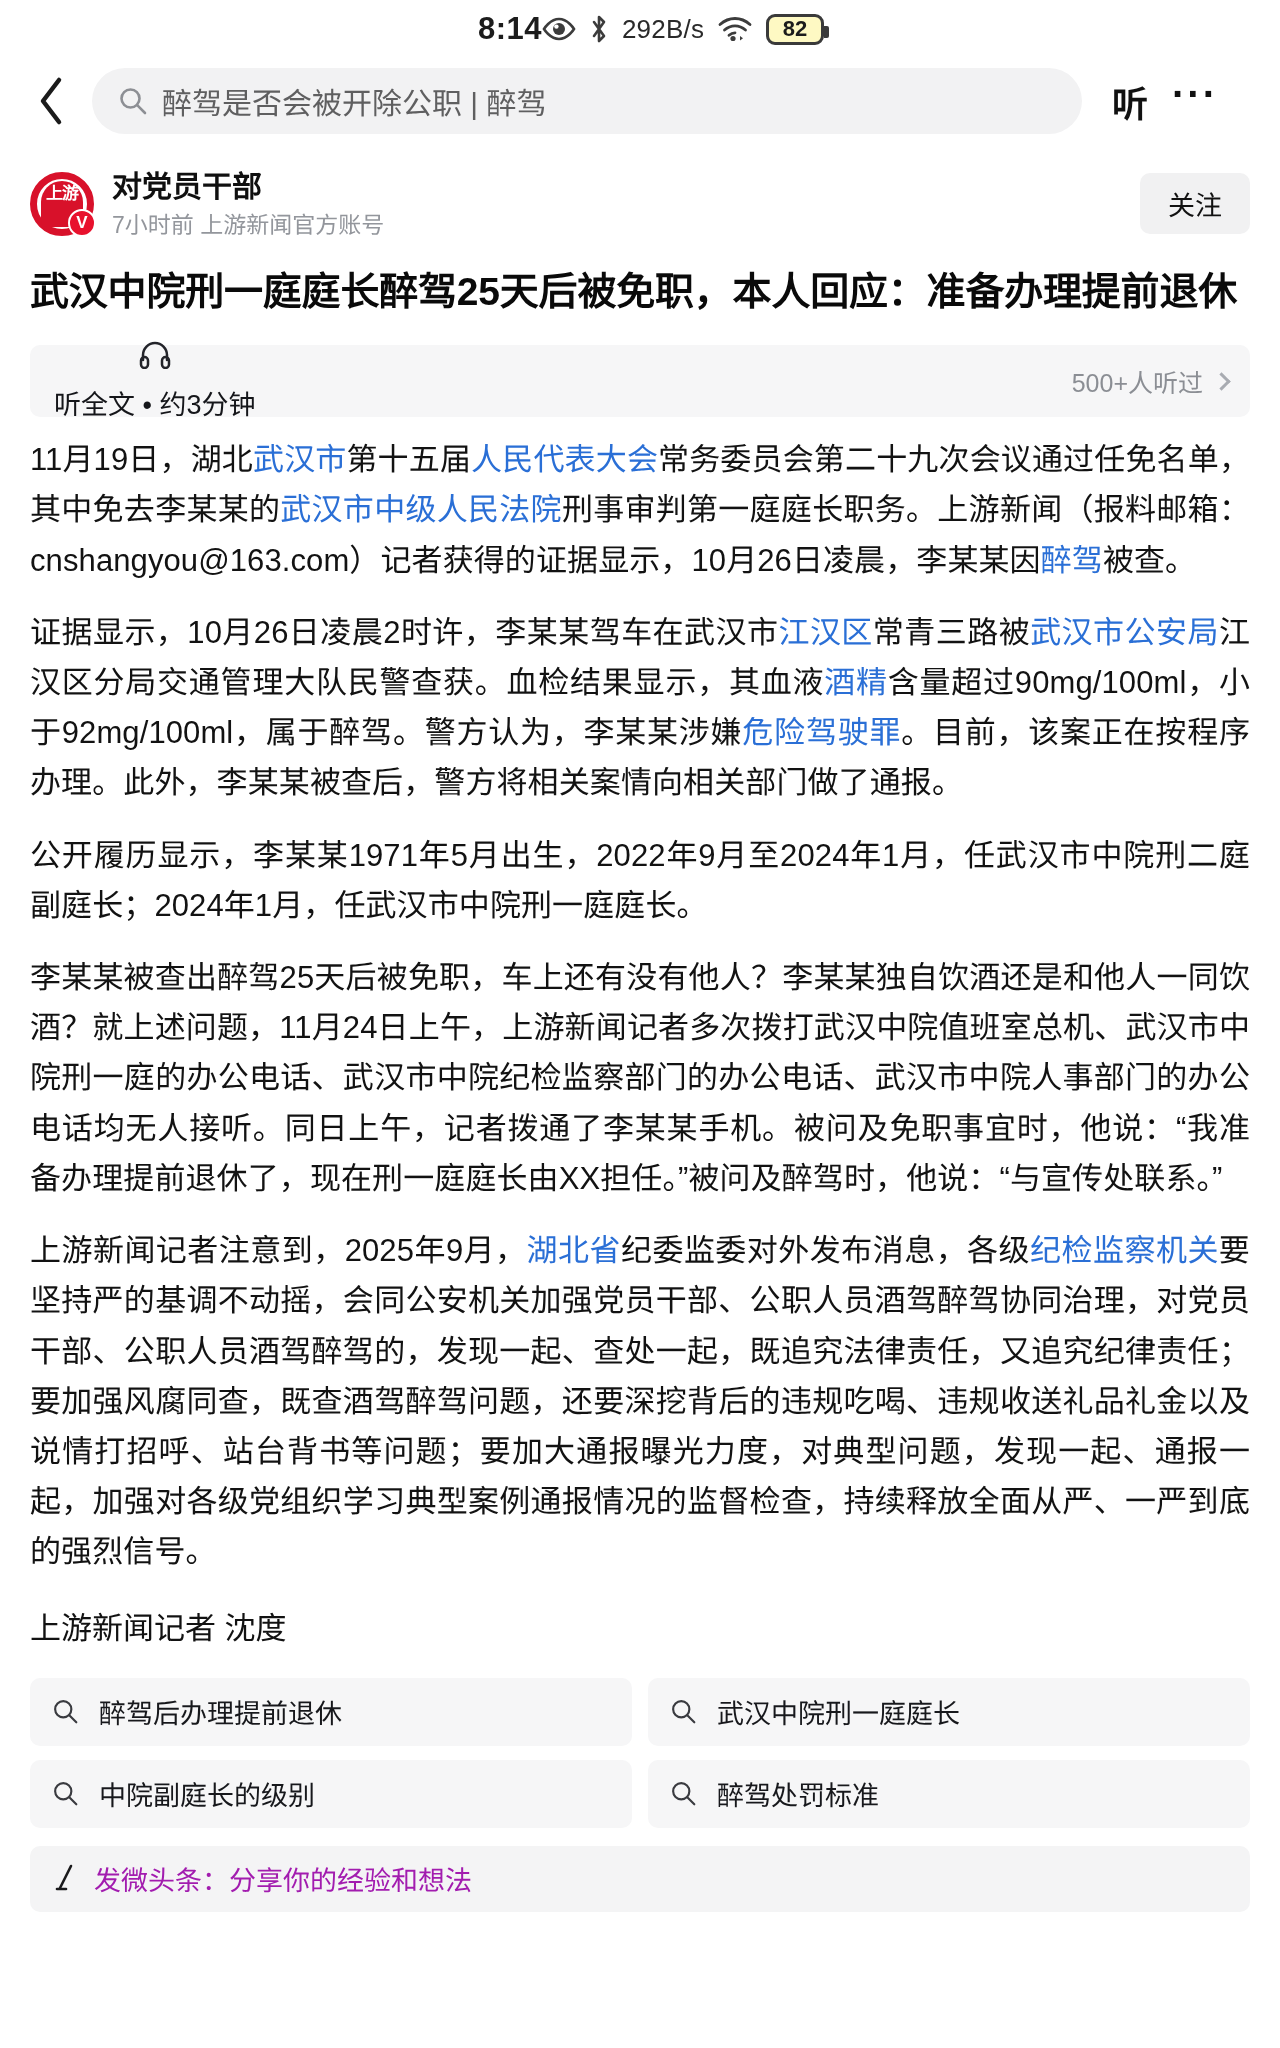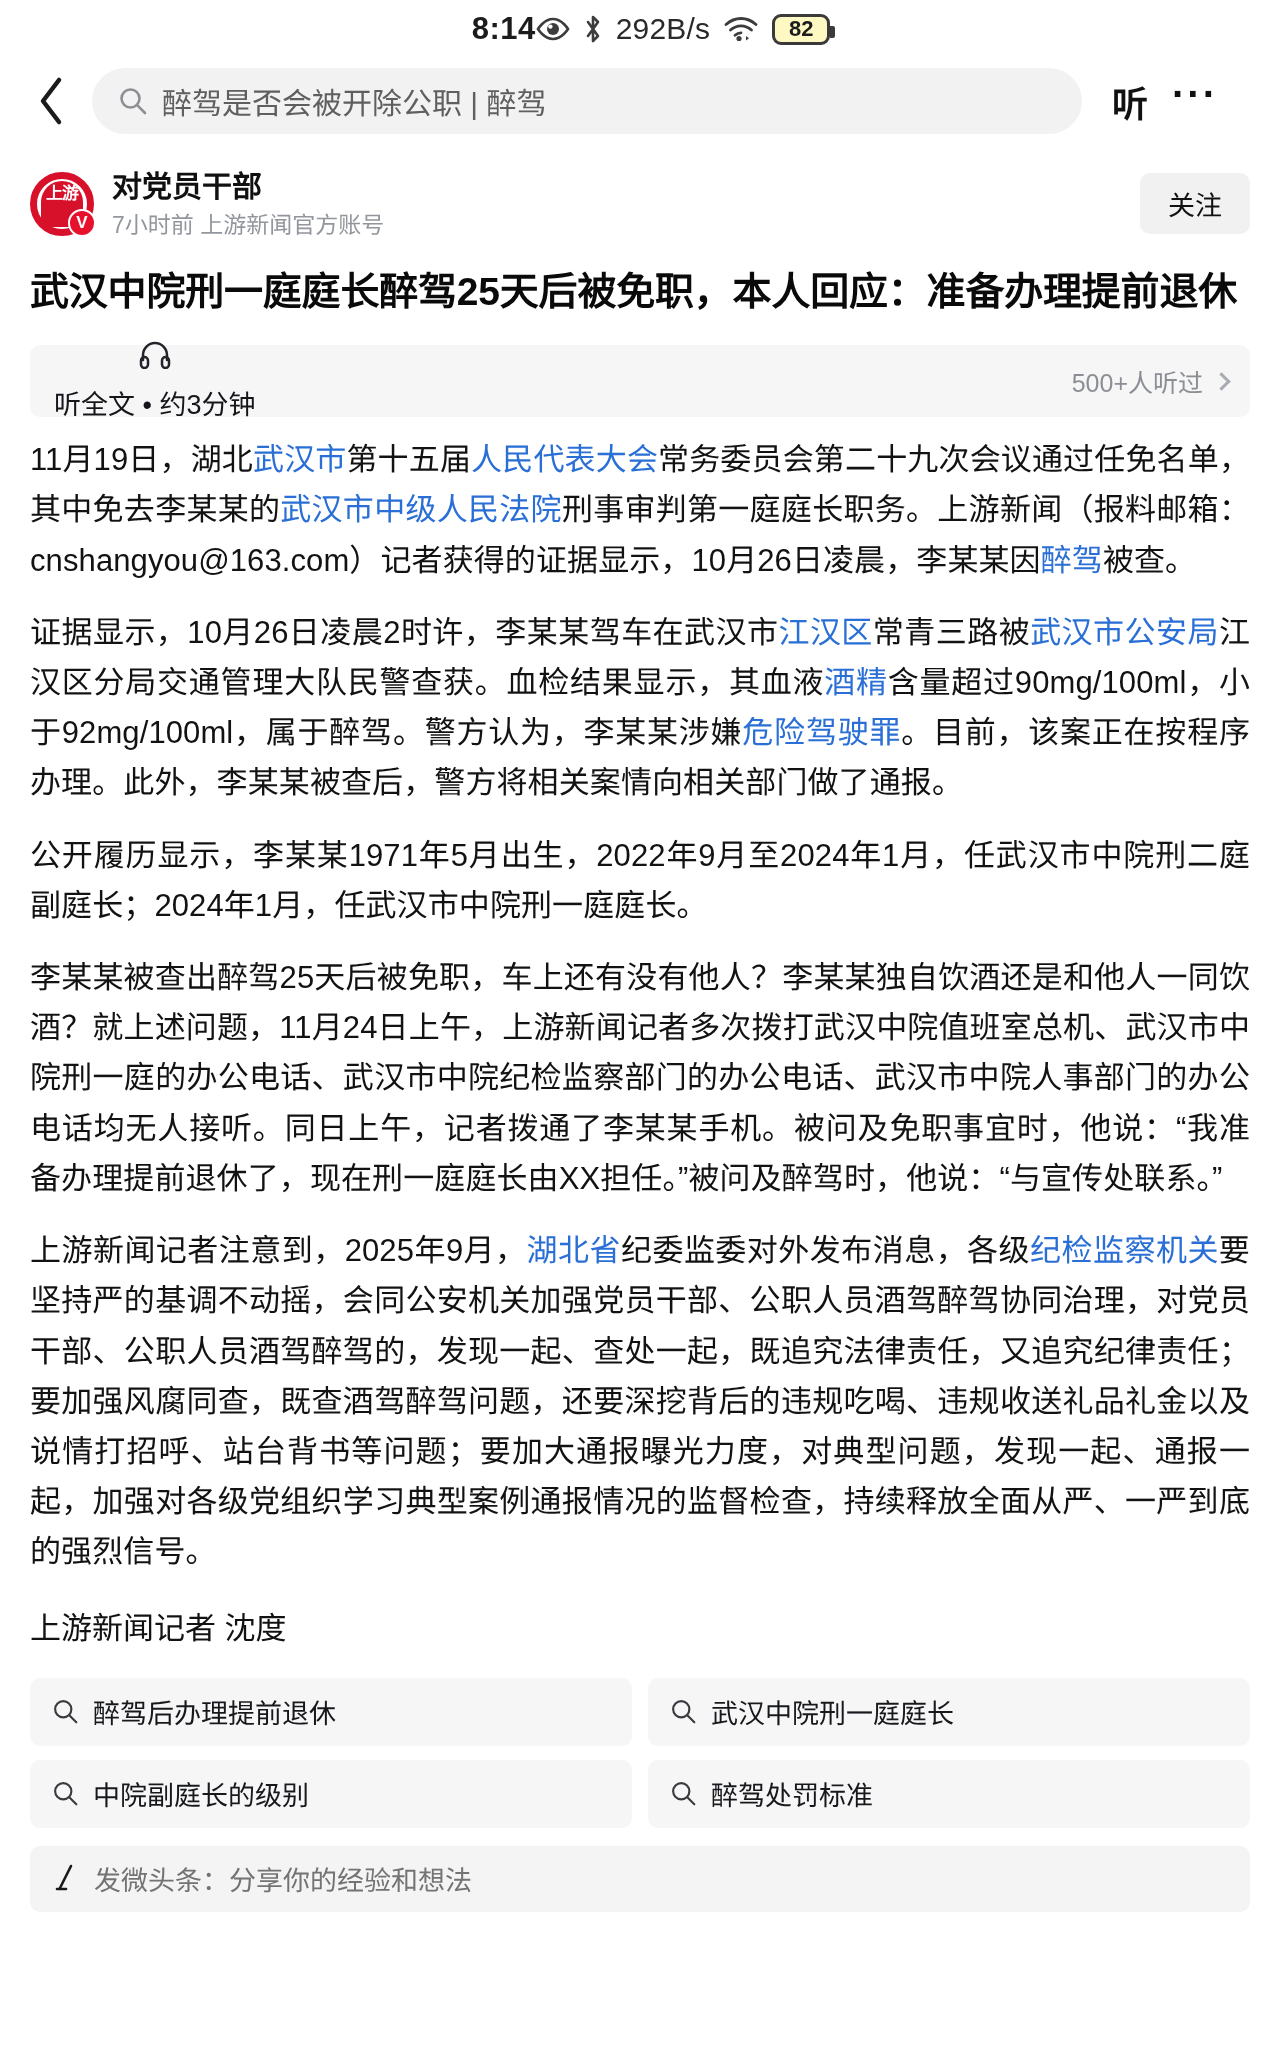--- a/index.html
+++ b/index.html
@@ -35,21 +35,21 @@
     font-size: 31px;
     font-weight: 600;
     letter-spacing: 0.5px;
   }
   .status-right {
     display: flex;
     align-items: center;
     gap: 13px;
   }
   .status-net {
-    font-size: 30px;
+    font-size: 26px;
     font-weight: 500;
     letter-spacing: 0.2px;
     color: #2a2a2a;
   }
   .battery {
     position: relative;
     width: 58px;
     height: 31px;
     border: 3px solid #3a3a3a;
     border-radius: 9px;
@@ -281,40 +281,40 @@
     grid-template-columns: 1fr 1fr;
     gap: 14px 16px;
     margin-top: 24px;
   }
   .chip {
     background: #f6f6f7;
     border-radius: 10px;
     height: 68px;
     display: flex;
     align-items: center;
-    gap: 14px;
+    gap: 20px;
     padding: 0 22px;
     font-size: 27px;
     color: #17181c;
     overflow: hidden;
     white-space: nowrap;
   }
 
   
   .compose {
     margin: 18px 0 0 0;
     background: #f4f4f5;
     border-radius: 10px;
     height: 66px;
     display: flex;
     align-items: center;
     gap: 14px;
     padding: 0 22px;
     font-size: 27px;
-    color: #737373;
+    color: #a21caf;
   }
 
   svg { display: block; }
 </style>
 </head>
 <body>
 
 <div class="screen">
 
   <div class="status-bar">

